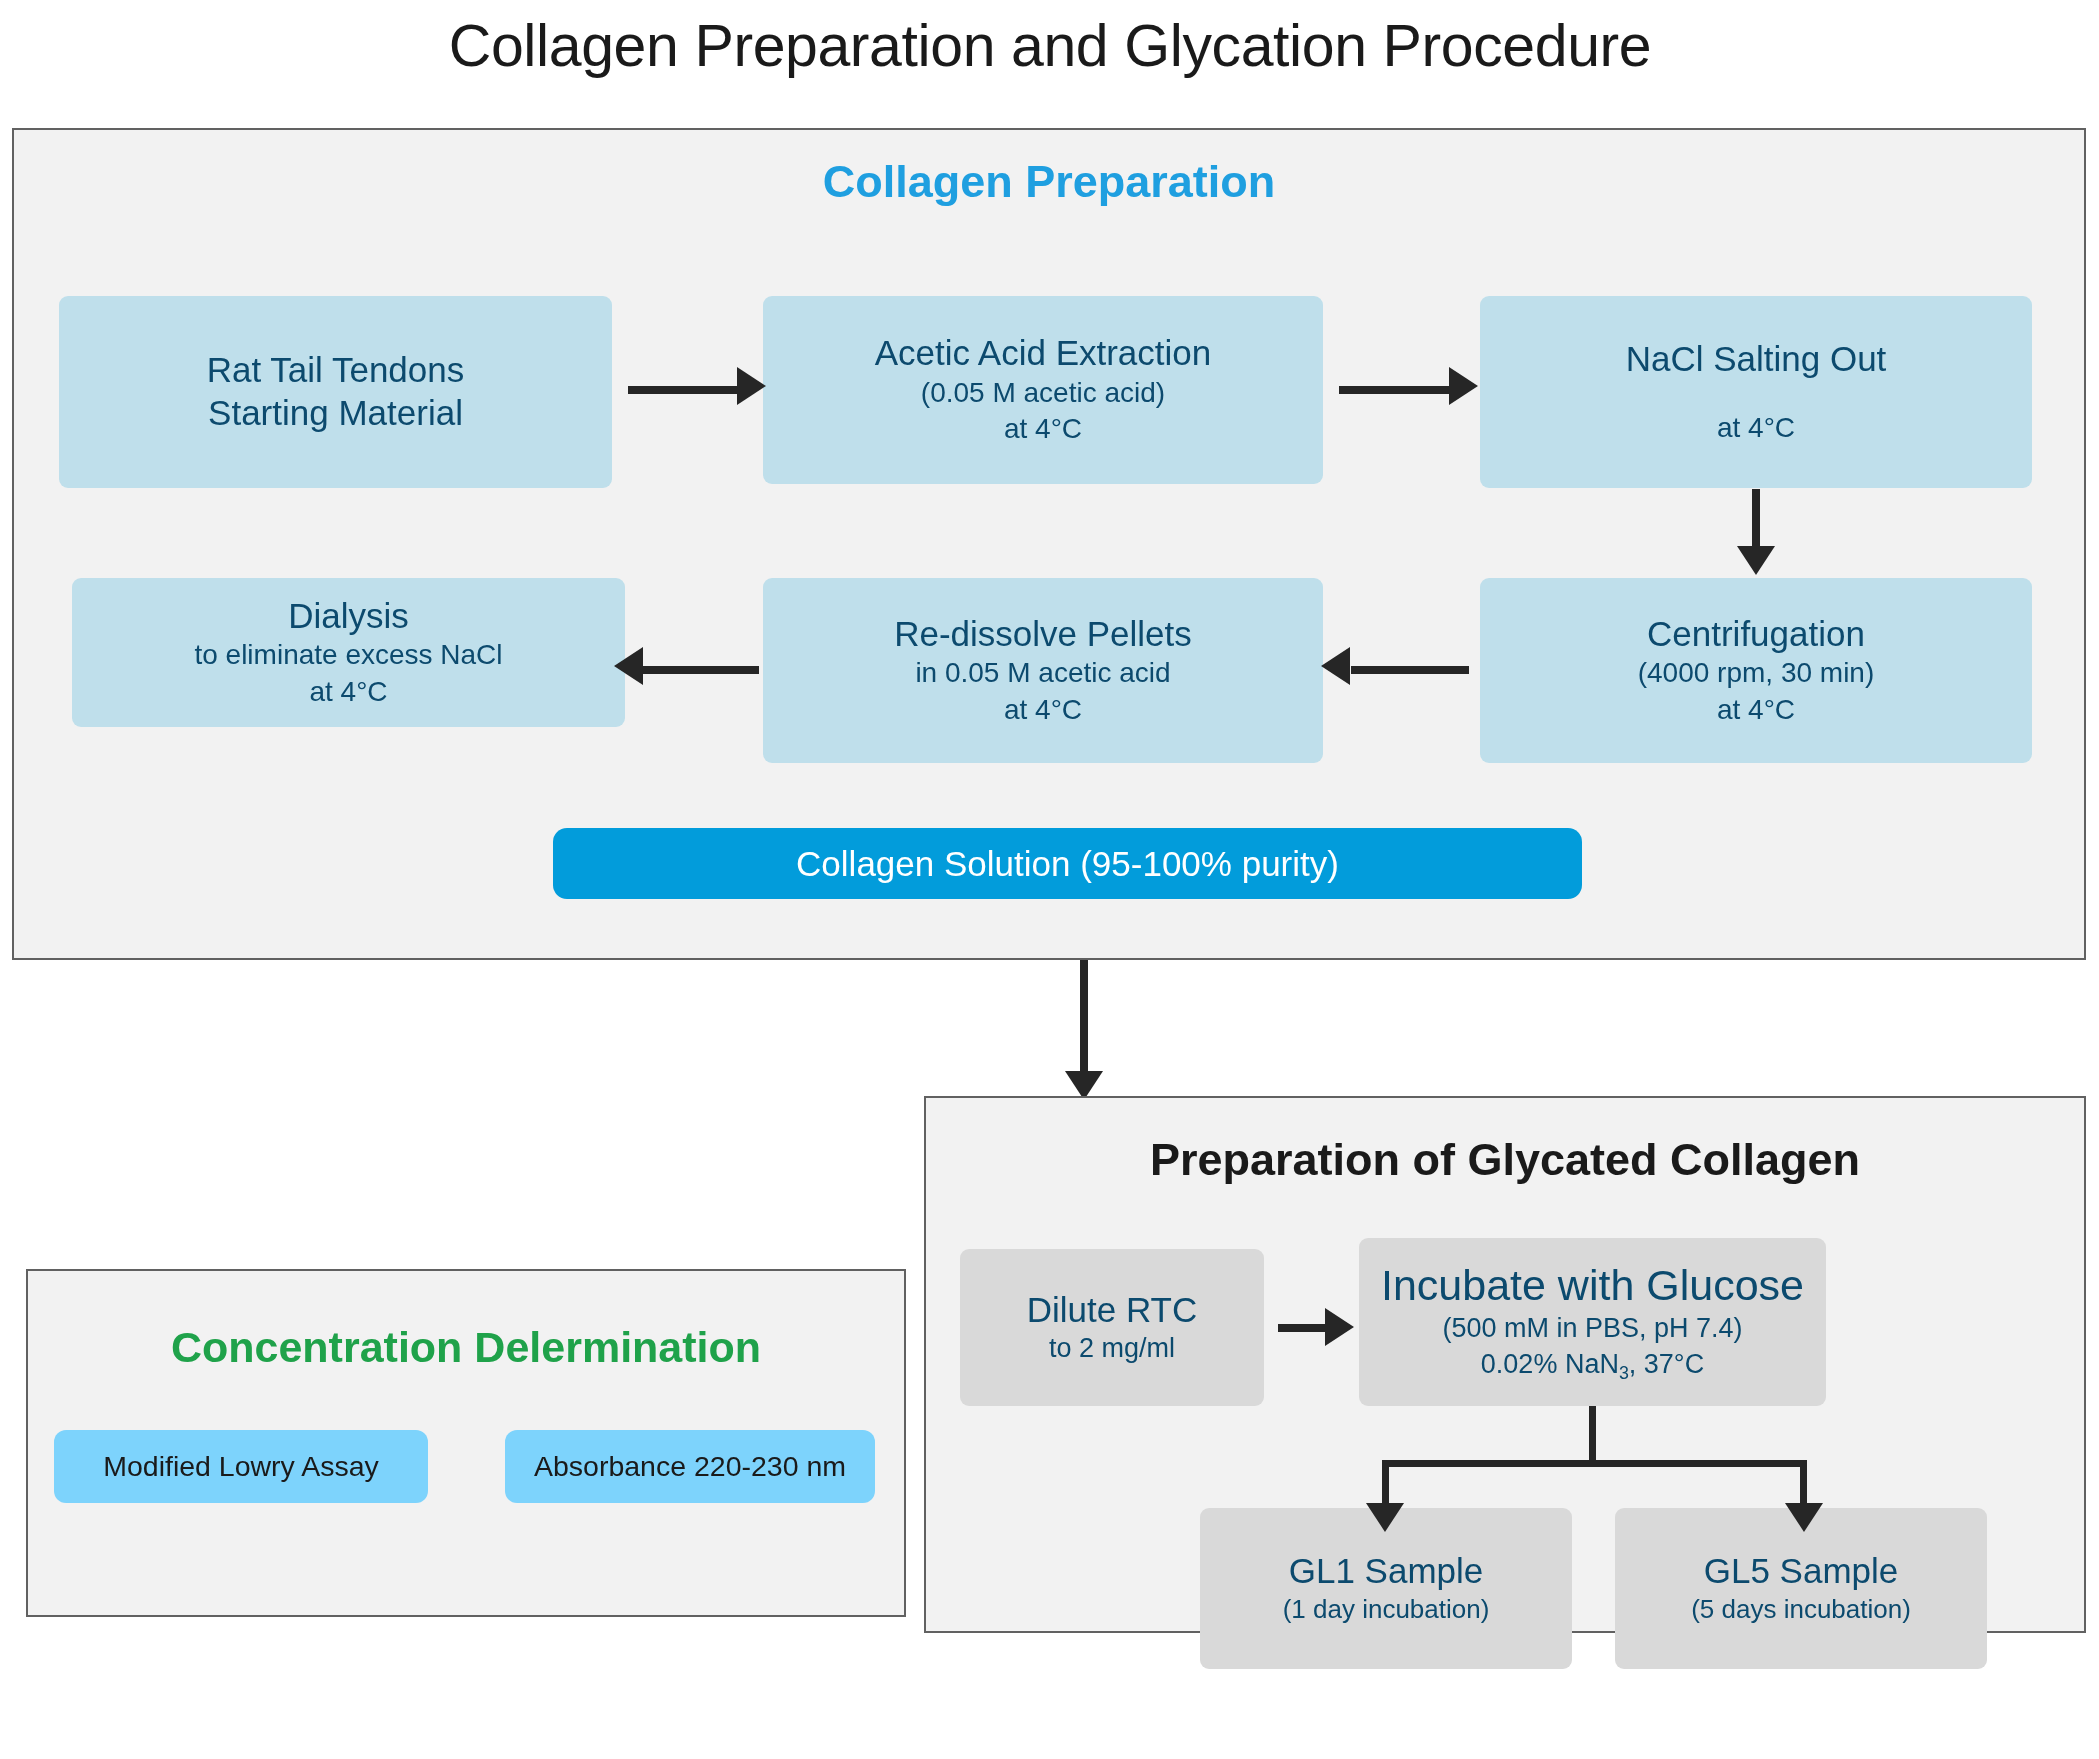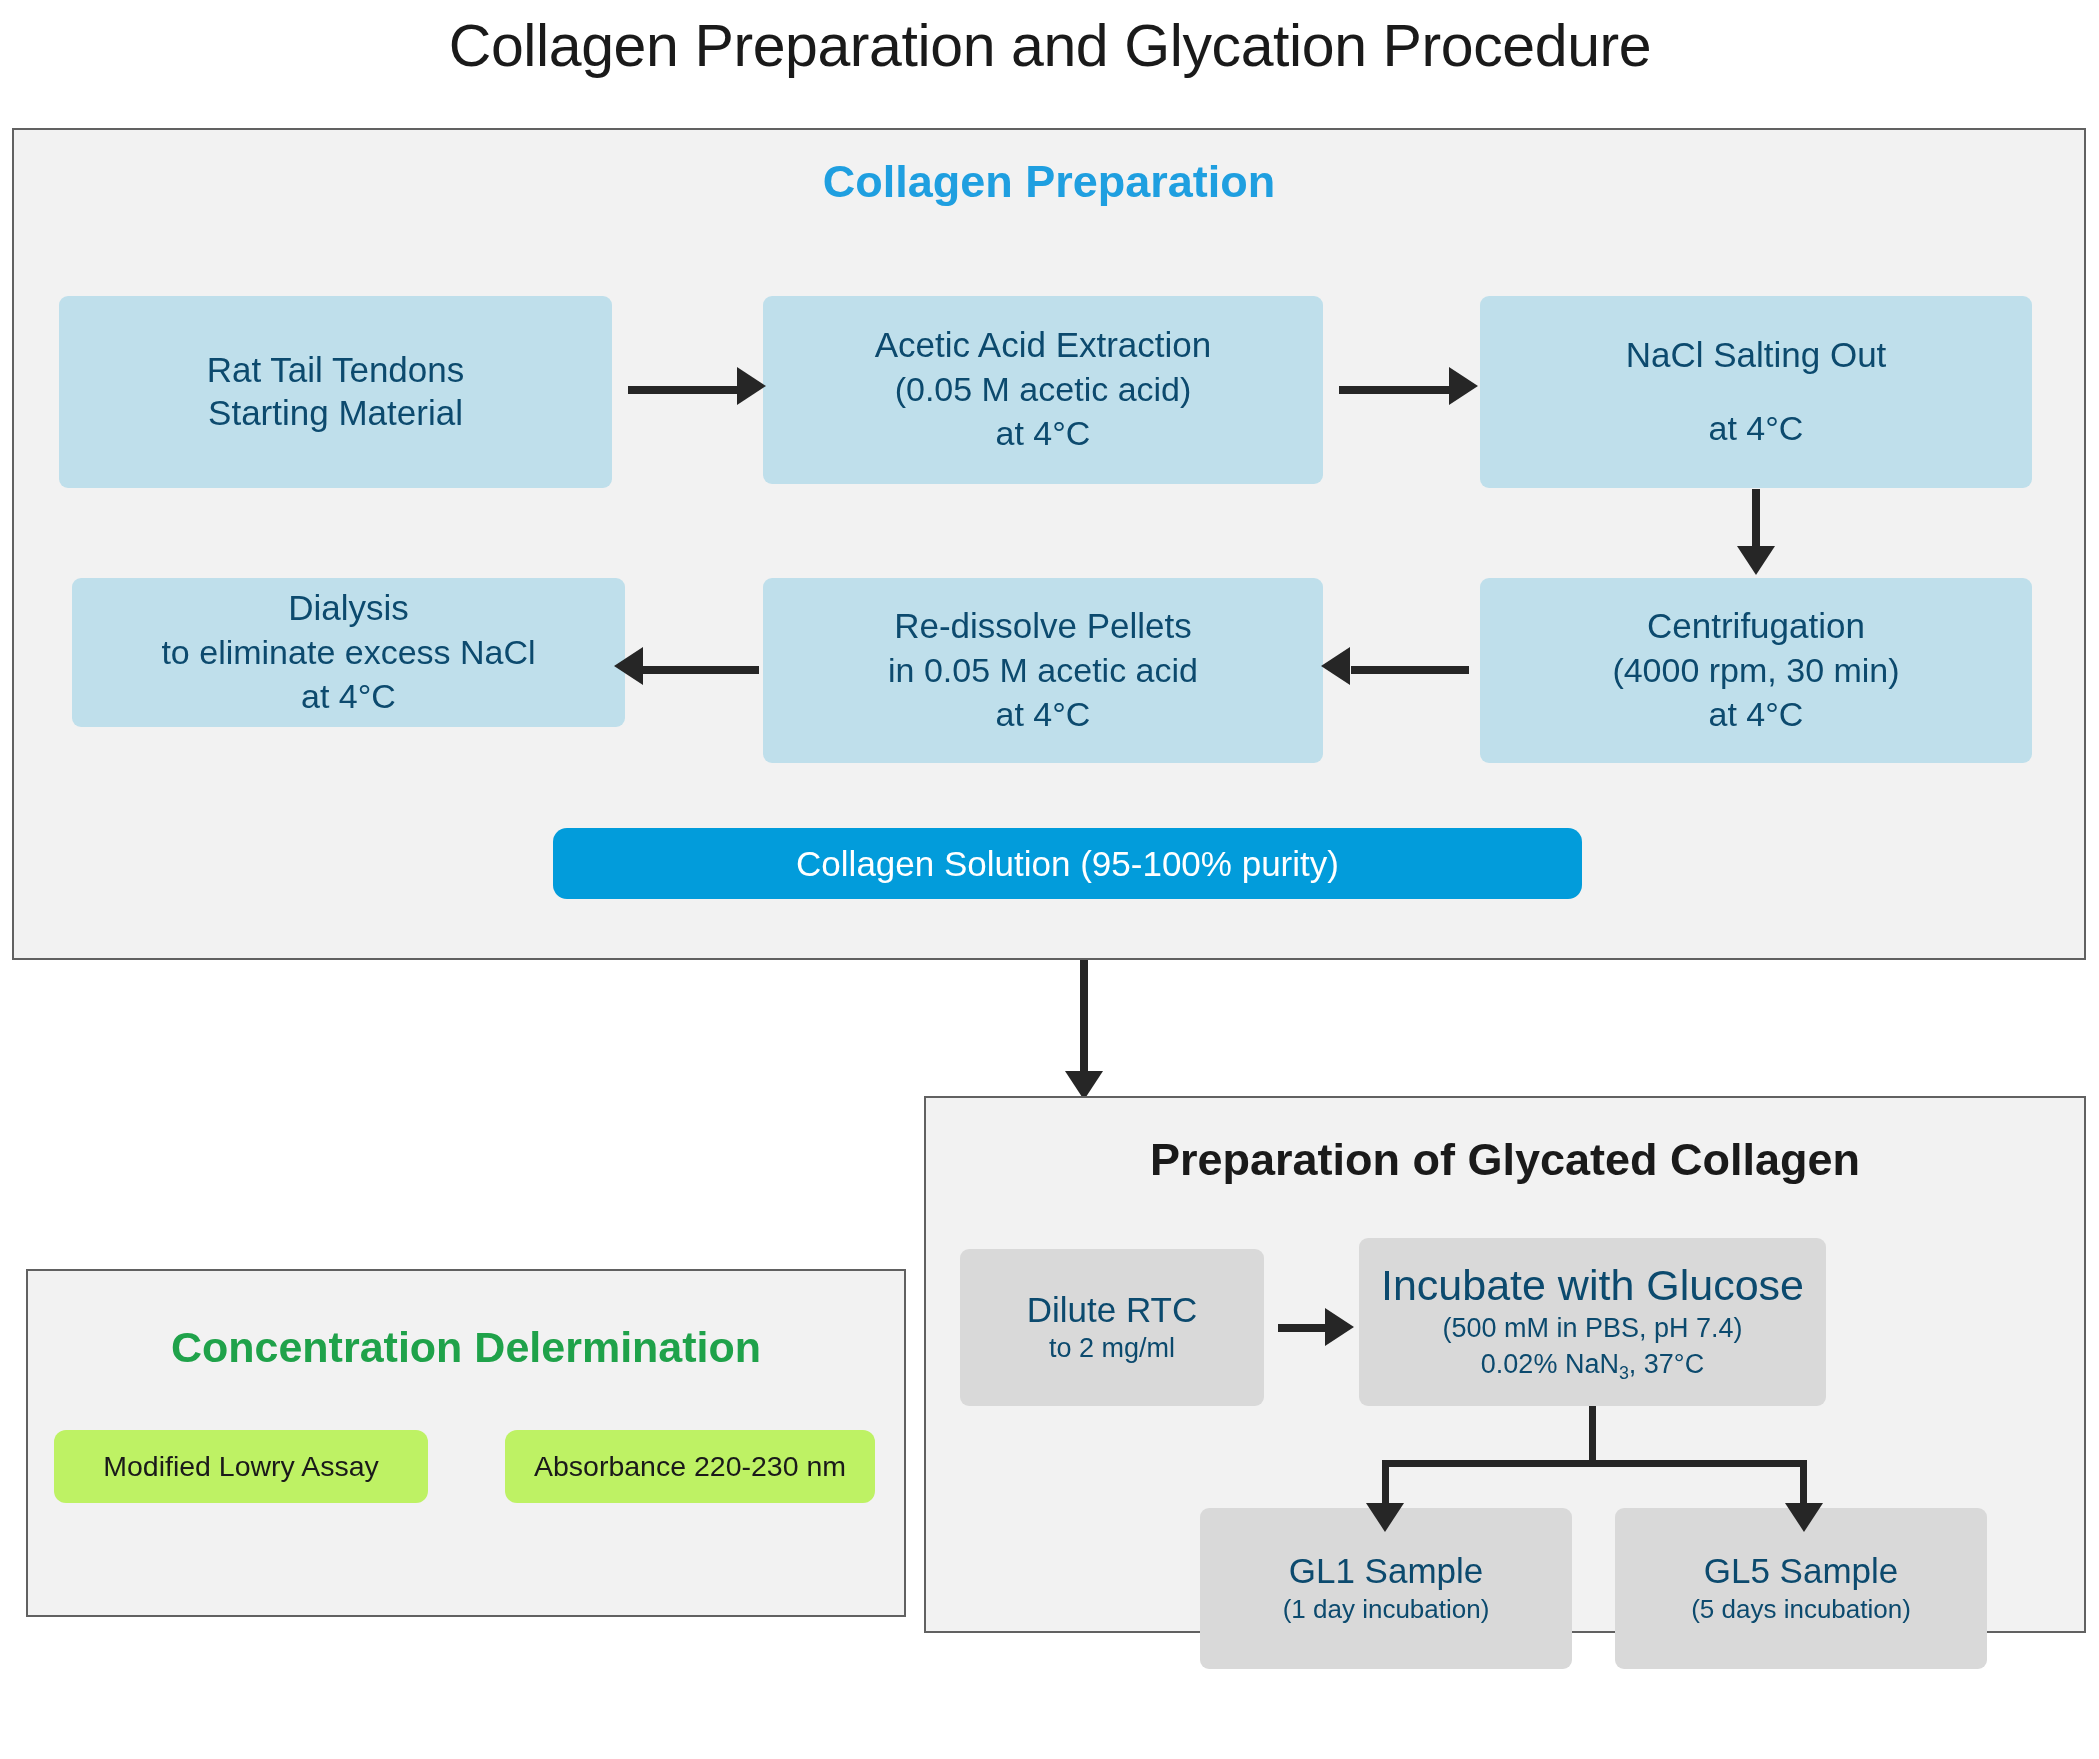--- a/index.html
+++ b/index.html
@@ -98,21 +98,21 @@
   .box-gray { background: #d9d9d9; }
 
   .box .line-main {
     font-size: 35px;
     line-height: 1.22;
     font-weight: 400;
     white-space: nowrap;
   }
 
   .box .line-sub {
-    font-size: 34px;
+    font-size: 28px;
     line-height: 1.30;
     font-weight: 400;
     white-space: nowrap;
   }
 
   .box .line-spacer { height: 29px; }
 
   
   #box-rat-tail      { left: 59px;   top: 296px; width: 553px; height: 192px; }
   #box-acetic-acid   { left: 763px;  top: 296px; width: 560px; height: 188px; }
@@ -157,21 +157,21 @@
   #box-gl5 .line-main { font-size: 35px; }
 
   #box-incubate-glucose .line-main { font-size: 43px; text-align: center; }
   #box-incubate-glucose .line-sub  { font-size: 27px; }
   #box-gl1 .line-sub, #box-gl5 .line-sub { font-size: 26px; }
   #box-dilute-rtc .line-sub { font-size: 27px; }
 
   
   .pill-green {
     position: absolute;
-    background: #bef264;
+    background: #7dd3fc;
     border-radius: 12px;
     display: flex;
     align-items: center;
     justify-content: center;
     color: #1a1a1a;
     font-size: 28.5px;
     white-space: nowrap;
     padding: 0 17.3px;
   }
   #pill-lowry       { left: 54px;  top: 1430px; width: 374px; height: 73px; }

